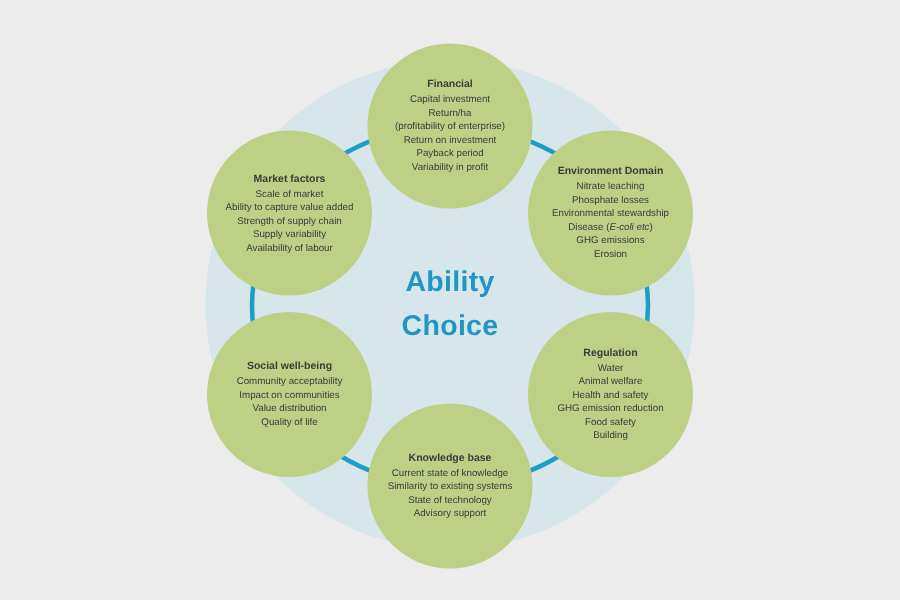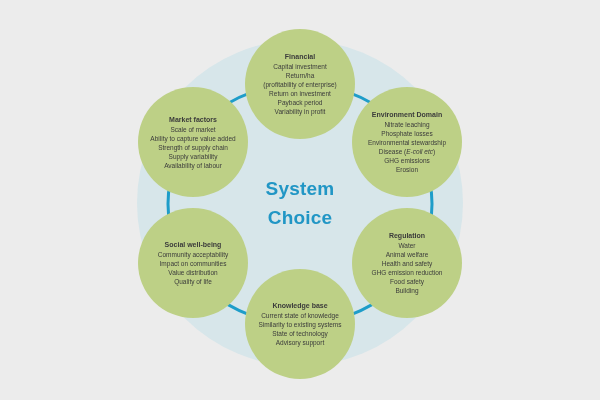--- a/index.html
+++ b/index.html
@@ -71,21 +71,21 @@
 </head>
 <body>
 
 <div class="stage">
 
   <svg class="backdrop" width="600" height="400" viewBox="0 0 600 400">
     <circle class="halo" cx="300" cy="203" r="163"></circle>
     <ellipse class="ring" cx="300" cy="204" rx="132" ry="120"></ellipse>
   </svg>
 
-  <div class="center-title">System Choice</div>
+  <div class="center-title">Ability Choice</div>
 
   <div class="node n-financial">
     <div class="node-title">Financial</div>
     <div class="node-items">
         <div class="node-line"><span>Capital investment</span></div>
         <div class="node-line"><span>Return/ha</span></div>
         <div class="node-line"><span>(profitability of enterprise)</span></div>
         <div class="node-line"><span>Return on investment</span></div>
         <div class="node-line"><span>Payback period</span></div>
         <div class="node-line"><span>Variability in profit</span></div>

